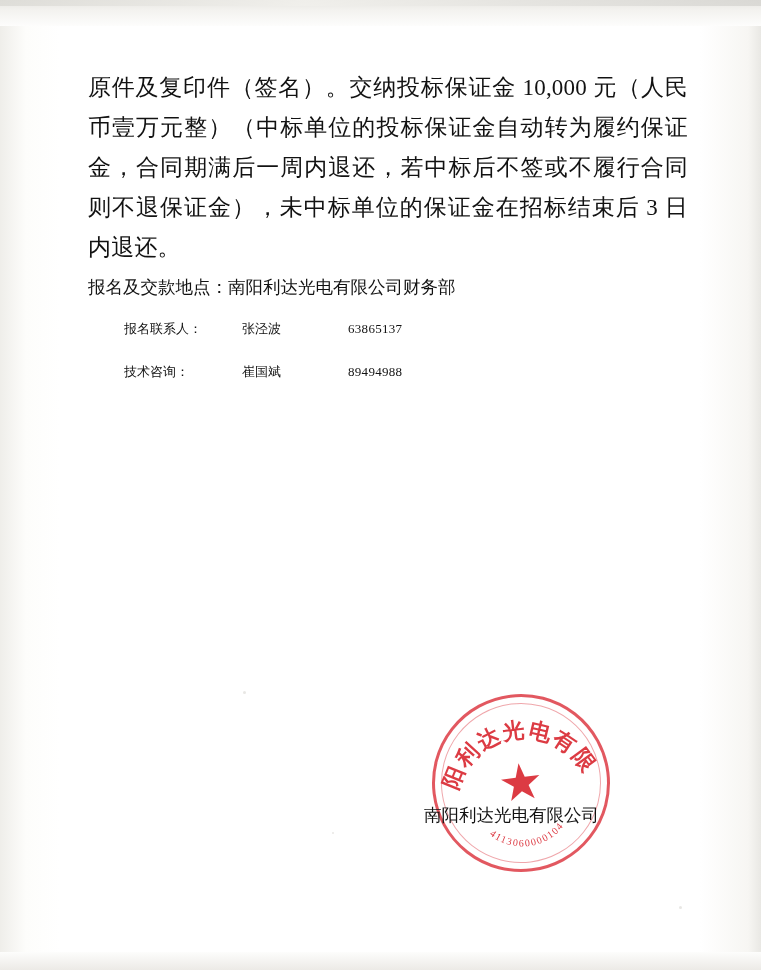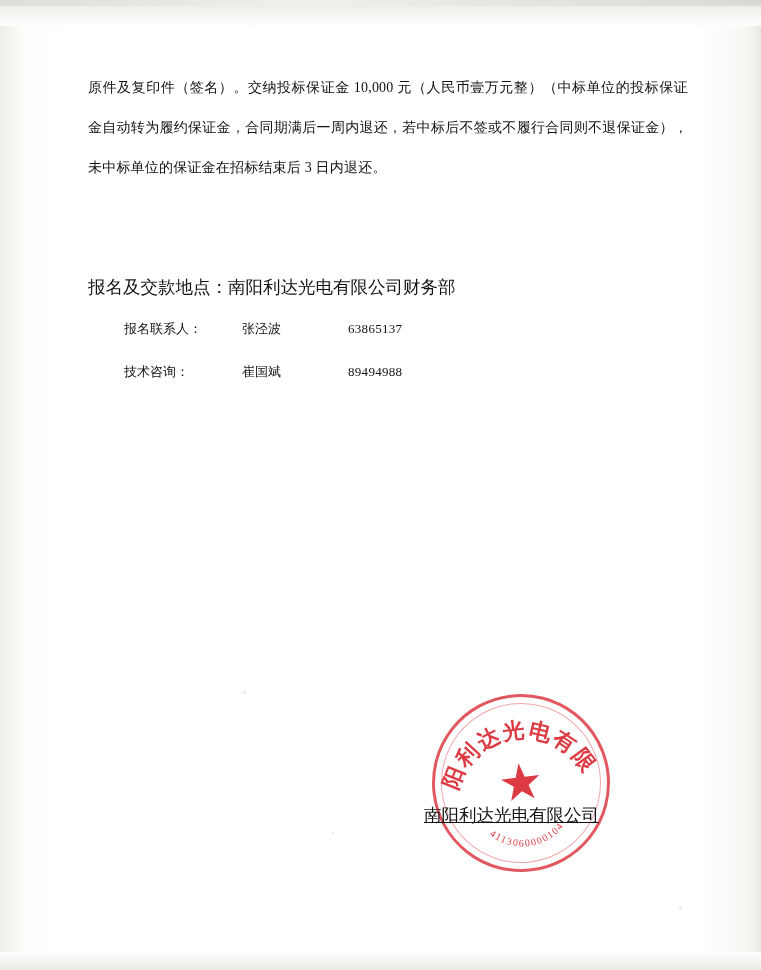--- a/index.html
+++ b/index.html
@@ -48,21 +48,21 @@
     left: 0; top: 0;
     width: 761px;
     height: 970px;
   }
 
   .body-block {
     position: absolute;
     left: 88px;
     top: 68px;
     width: 600px;
-    font-size: 14px;
+    font-size: 23px;
     line-height: 40px;
     color: #121212;
     letter-spacing: .2px;
     text-align: justify;
     text-justify: inter-ideograph;
   }
   .body-block p {
     margin: 0;
   }
 
@@ -103,21 +103,21 @@
   .signature-area {
     position: absolute;
     left: 400px;
     top: 795px;
     width: 280px;
     text-align: left;
     font-size: 17.5px;
     color: #121212;
     line-height: 40px;
   }
-  .sig-company { margin-left: 24px; text-decoration: underline; }
+  .sig-company { margin-left: 24px; }
   .sig-date { margin-left: 50px; }
 
   
   .seal {
     position: absolute;
     left: 432px;
     top: 694px;
     width: 178px;
     height: 178px;
     transform: rotate(-7deg);

